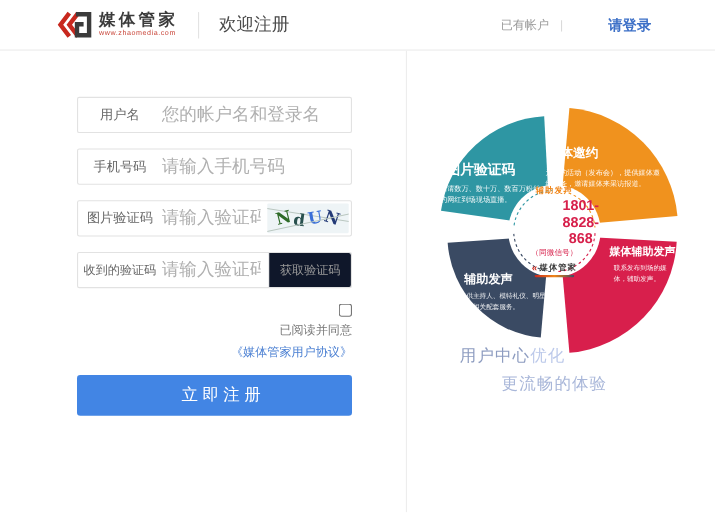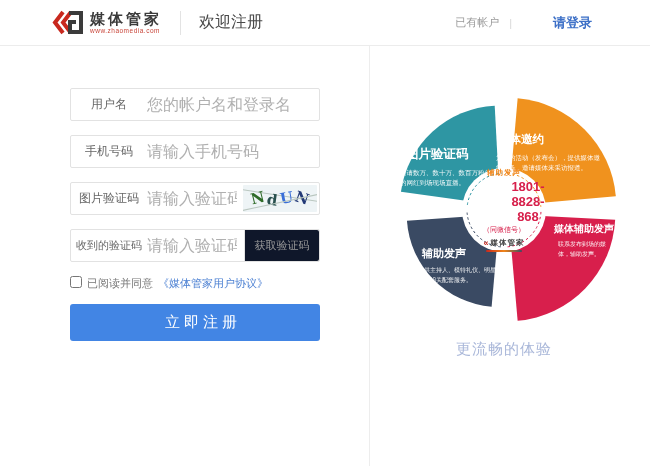--- a/index.html
+++ b/index.html
@@ -40,21 +40,21 @@
   .cl0 { color:#2e6b27; transform:rotate(-14deg); }
   .cl1 { color:#28504e; transform:rotate(8deg) translateY(2px); }
   .cl2 { color:#3a6fd8; transform:rotate(-10deg); }
   .cl3 { color:#233a77; transform:rotate(18deg); }
 
   .sms-btn { position:absolute; right:0; top:0; height:100%; width:75px; background:#0f172a; border:none; border-left:1px solid #e2e2e2; border-radius:0 2px 2px 0; color:#999; font-size:11px; cursor:pointer; }
 
   .role-value { flex:1; font-size:13px; font-weight:bold; color:#2b2b2b; }
   .chevron-down { width:7px; height:7px; border-right:1.5px solid #444; border-bottom:1.5px solid #444; transform:rotate(45deg) translate(-2px,-2px); margin-right:14px; }
 
-  .agreement { margin-top:4px; display:flex; align-items:flex-start; gap:5px; font-size:11px; color:#777; width:250px; }
+  .agreement { margin-top:4px; display:flex; align-items:flex-end; gap:5px; font-size:11px; color:#777; width:250px;flex-direction:column; }
   .agreement input { width:12px; height:12px; cursor:pointer; }
   .agreement-link { color:#4a7fd2; cursor:pointer; }
 
   .submit-btn { margin-top:13px; width:250px; height:37px; background:#4285e4; border:none; border-radius:3px; color:#fff; font-size:15px; letter-spacing:4px; cursor:pointer; font-family:inherit;padding-left:16px; }
 
   
   .chart-wrap { position:absolute; left:14px; top:44px; width:250px; height:250px; }
   .chart-wrap svg { position:absolute; inset:0; }
   .seg-label { position:absolute; color:#fff; font-weight:bold; white-space:nowrap;text-align:center; }
   .seg-desc { position:absolute; color:rgba(255,255,255,.92); line-height:1.6; }
@@ -180,16 +180,19 @@
           <span class="cb-phone">1801-8828-868</span>
           <span class="cb-line3">（同微信号）</span>
           <span class="cb-brand">
             <span class="cb-brand-icon">«</span>
             <span class="cb-brand-name">媒体管家</span>
           </span>
           <span class="cb-underline"></span>
         </div>
       </div>
 
+      <div class="caption-1">
+        <span class="cap-dark">用户中心</span><span class="cap-light">优化</span>
+      </div>
       <div class="caption-2">更流畅的体验</div>
     </div>
   </div>
 </div>
 
 </body></html>

